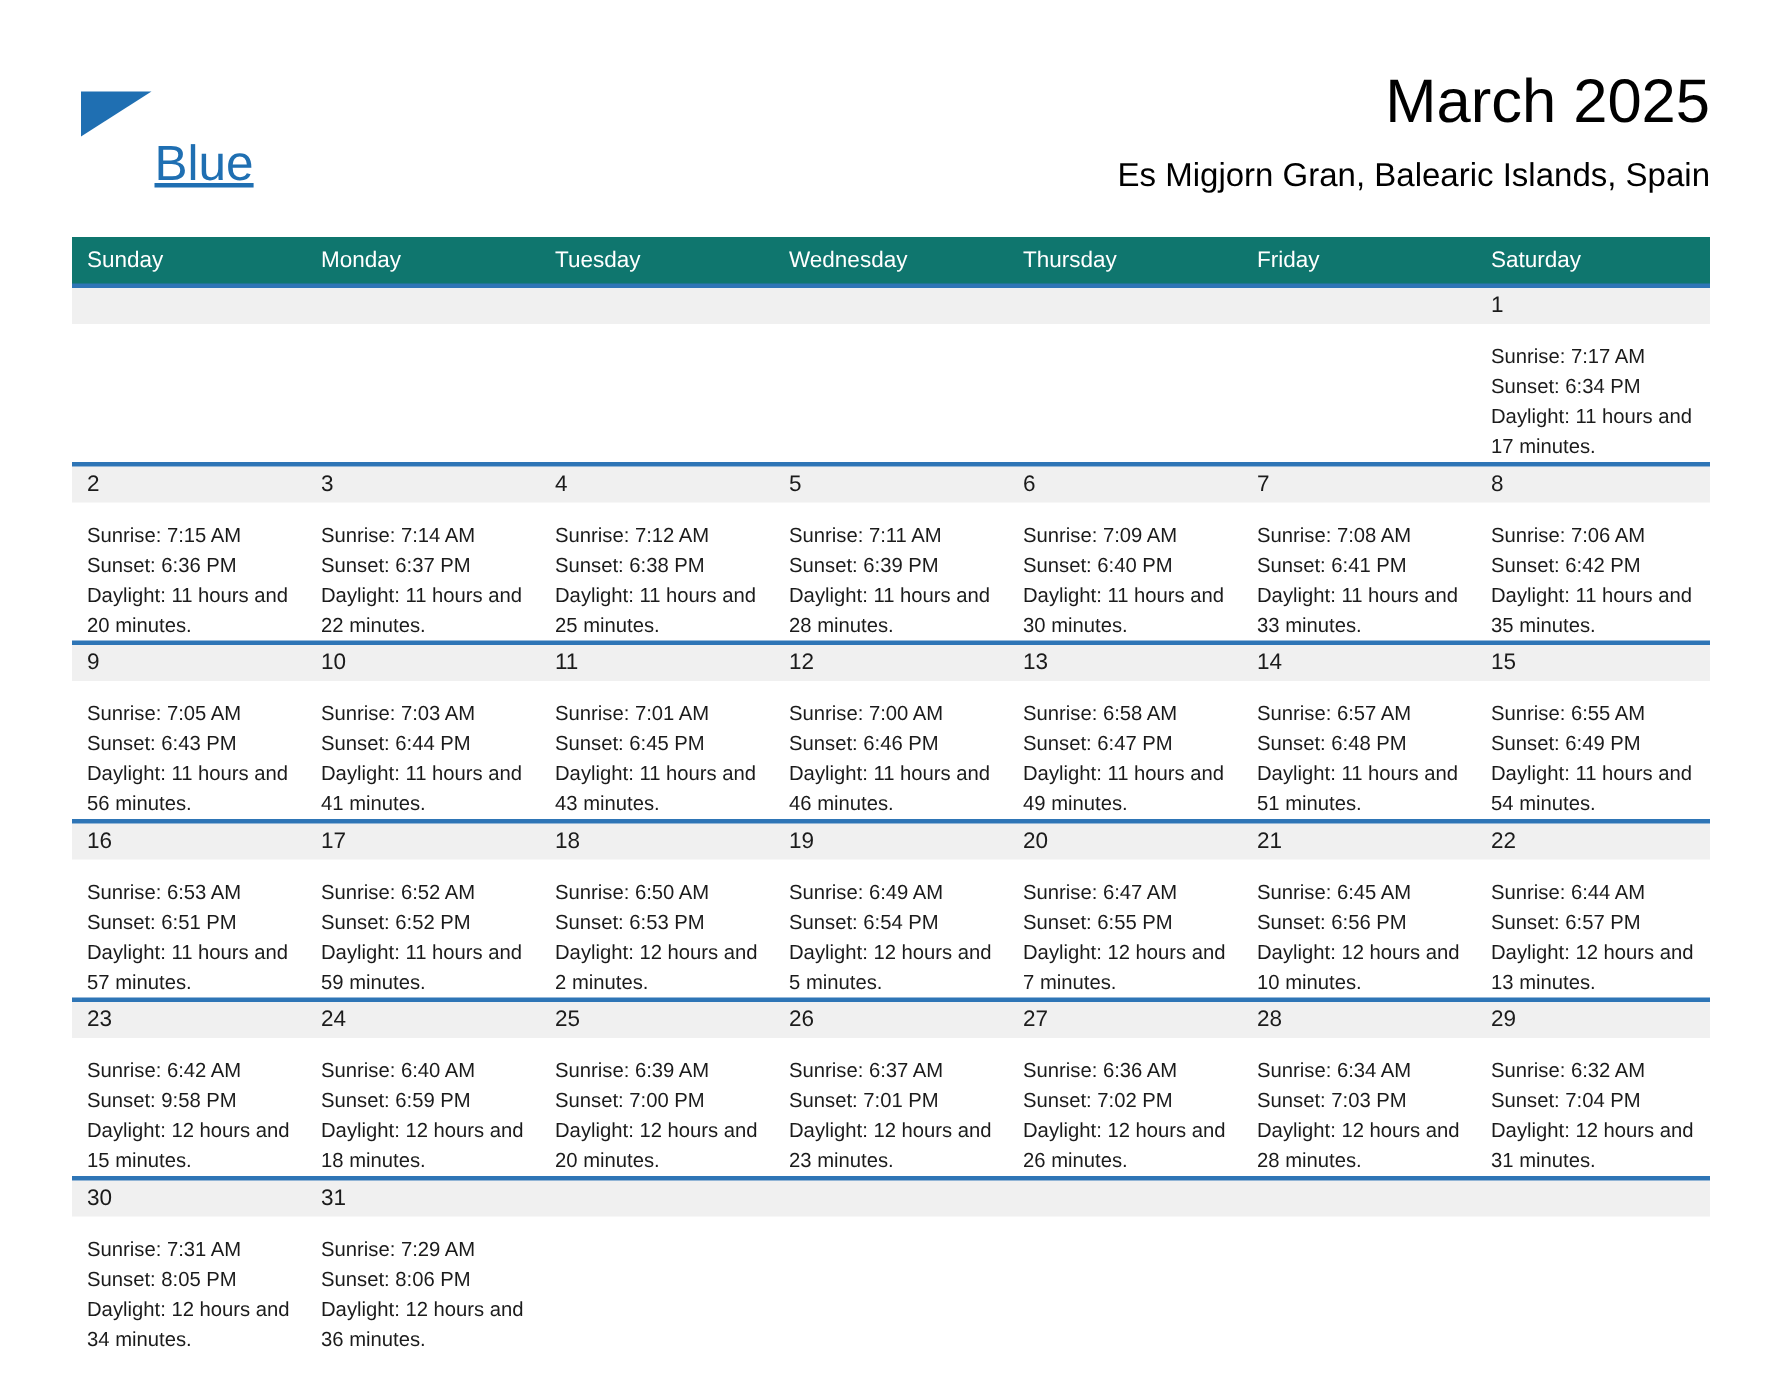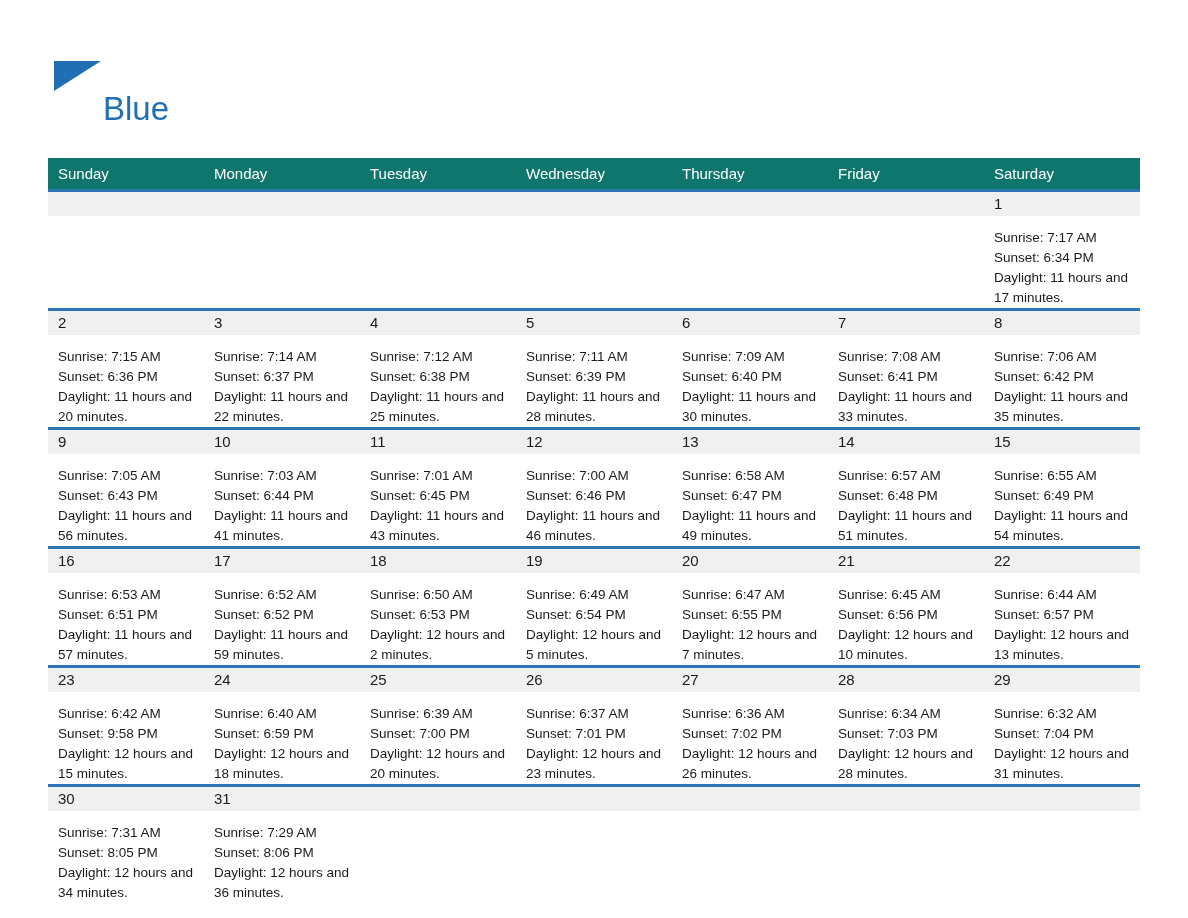--- a/index.html
+++ b/index.html
@@ -63,20 +63,21 @@
   }
   .brand-line2 {
     position: relative;
     margin-left: 47px;
     margin-top: -4px;
     height: 38px;
     line-height: 38px;
     font-size: 33px;
     color: #1f6fb2;
     white-space: nowrap;
+    text-decoration: underline;
   }
 
   .titles {
     position: absolute;
     right: 0;
     top: 0;
     text-align: right;
   }
   .month-title {
     font-size: 41px;
@@ -162,20 +163,24 @@
 
   <div class="top">
 
     <div class="brand">
       <div class="brand-line1">
         <span class="brand-tri"></span>
       </div>
       <div class="brand-line2">Blue</div>
     </div>
 
+    <div class="titles">
+      <div class="month-title">March 2025</div>
+      <div class="location-title">Es Migjorn Gran, Balearic Islands, Spain</div>
+    </div>
 
   </div>
 
   <table class="cal">
     <colgroup>
       <col>
         <col>
         <col>
         <col>
         <col>

